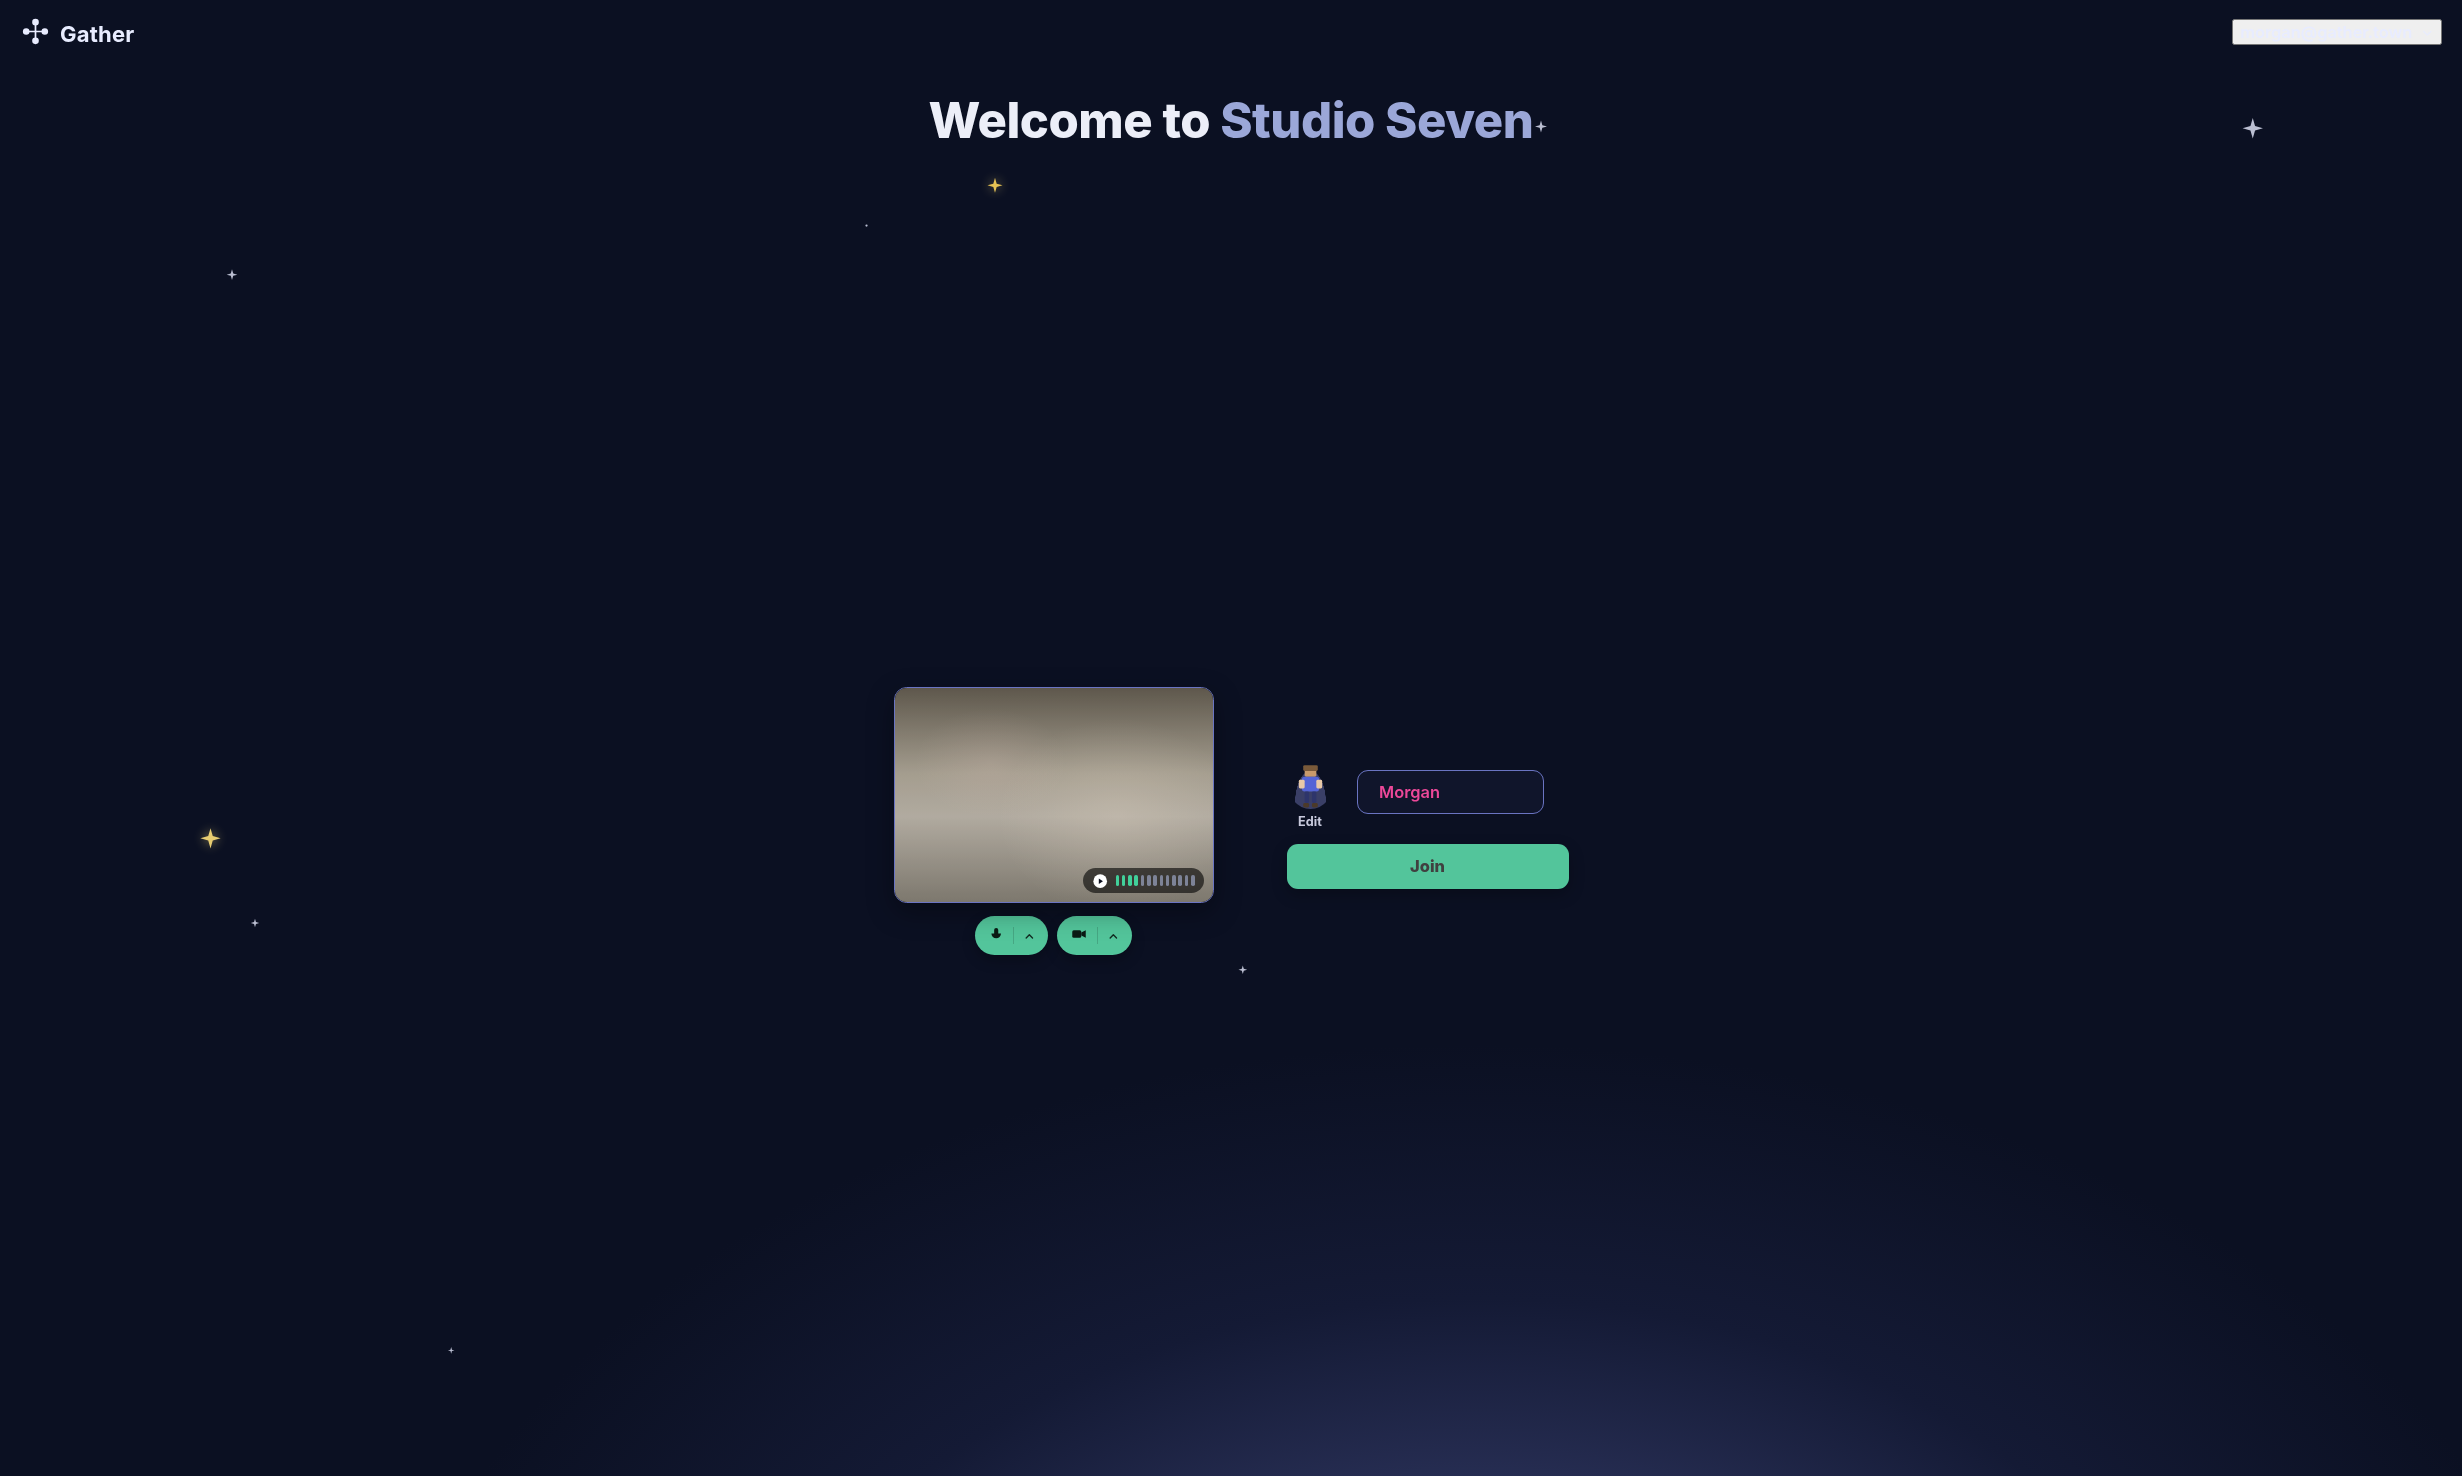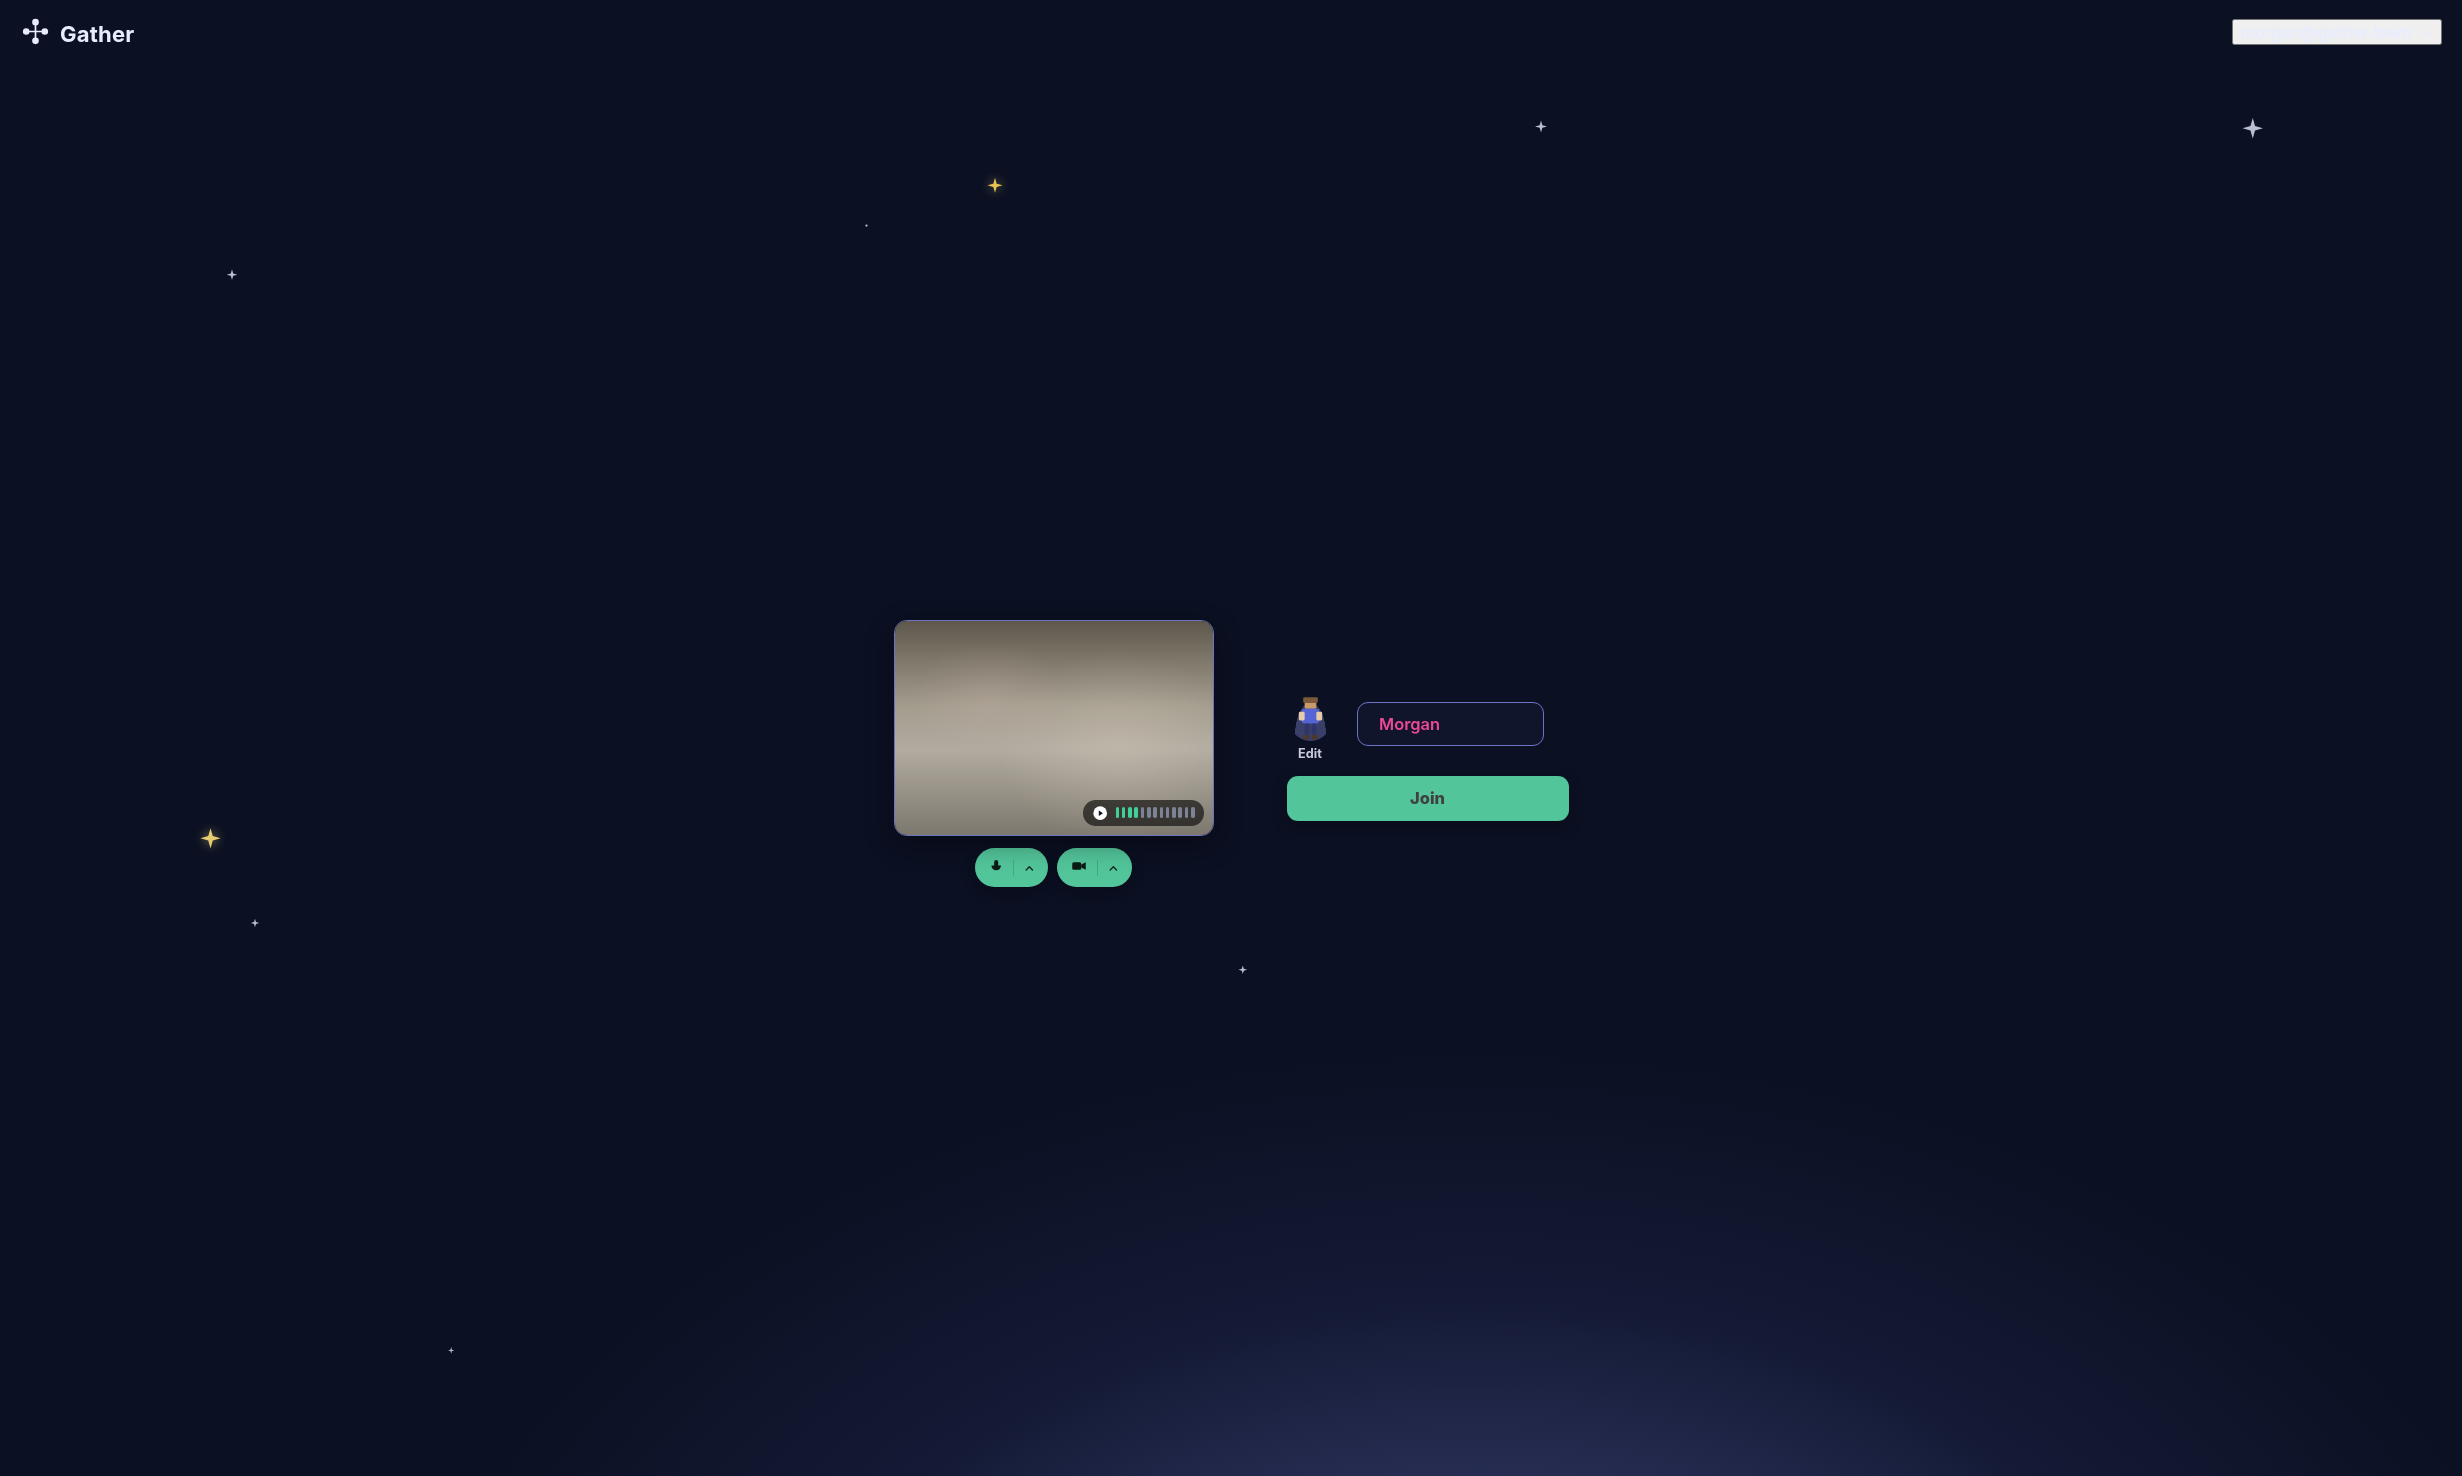--- a/index.html
+++ b/index.html
@@ -192,20 +192,24 @@
     <span>morgan@gather.town</span>
     <span class="chev">
       <svg viewBox="0 0 24 24" width="14.5" height="14.5" fill="none" stroke="#e8ecff" stroke-width="2.5" stroke-linecap="round" stroke-linejoin="round">
           <polyline points="6 9 12 15 18 9"></polyline>
         </svg>
     </span>
   </button>
 </header>
 
 <main class="page">
+  <h1 class="title">
+    <span>Welcome to </span>
+    <span class="space">Studio Seven</span>
+  </h1>
 
   <section class="content">
 
     <div class="video-col">
       <div class="video-card">
         <div class="preview">
           <div class="bg"></div>
         </div>
         <div class="vu-pill">
           <span class="play">

